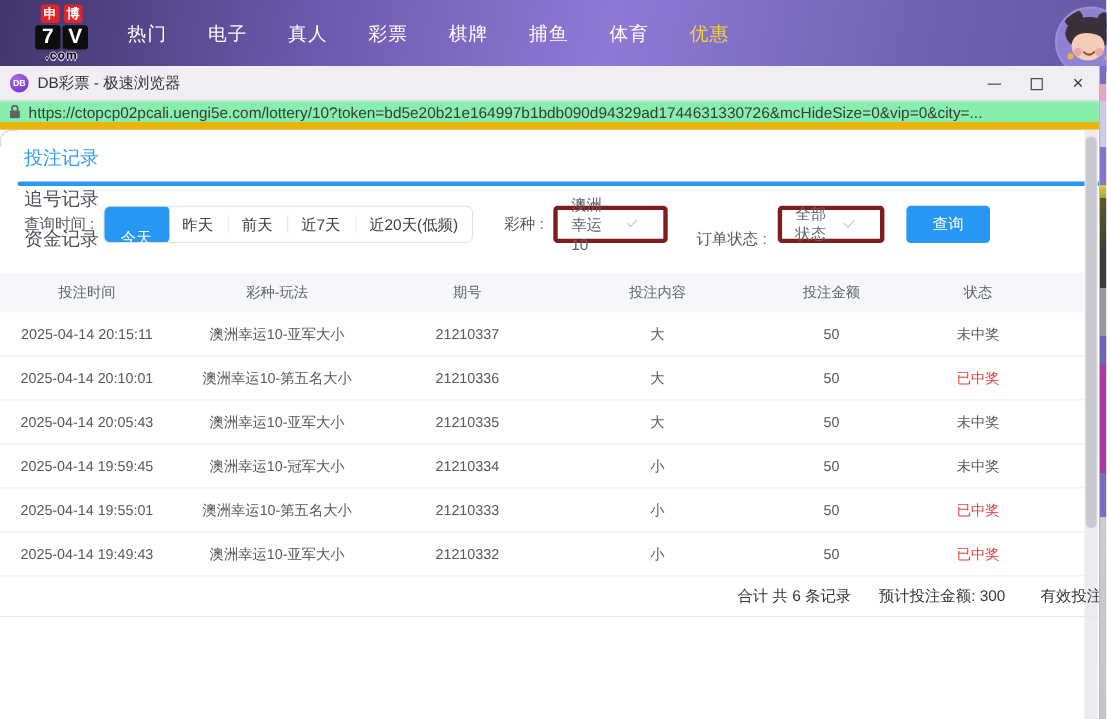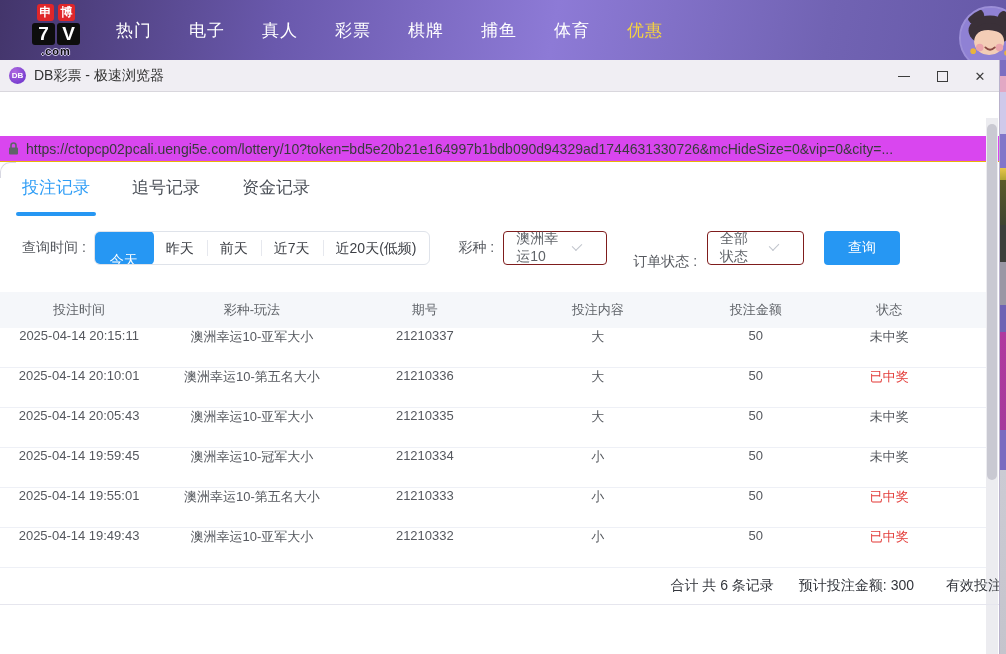--- a/index.html
+++ b/index.html
@@ -32,57 +32,57 @@
     display:flex; align-items:center; }
   .favicon { width:17px; height:17px; border-radius:50%; margin-left:9px;
     background:radial-gradient(circle at 35% 30%,#b06ae0,#7a3fd0 70%); color:#fff; font-size:8px; font-weight:bold;
     display:flex; align-items:center; justify-content:center; }
   .wintitle { margin-left:8px; font-size:14px; color:#333; }
   .wincontrols { position:absolute; right:0; top:0; height:32px; display:flex; }
   .winbtn { width:38px; height:32px; display:flex; align-items:center; justify-content:center;
     color:#3c3c3c; font-size:13px; cursor:pointer; }
   .winbtn .minline { display:block; width:12px; height:0; border-top:1.5px solid #3c3c3c; }
   .winbtn .maxbox { display:block; width:11px; height:11px; border:1.5px solid #3c3c3c; }
-  .urlbar { height:26px; background:#d946ef; border-bottom:1px solid #eab308; display:flex; align-items:center;margin-top:44px; }
+  .urlbar { height:26px; background:#86efac; border-bottom:7px solid #eab308; display:flex; align-items:center; }
   .lock { margin:0 7px 0 8px; display:flex; }
   .url { font-size:14px; color:#3a3a3e; white-space:nowrap; overflow:hidden; }
 
   
   .content { position:relative; height:535px; background:#fff; }
   .corner { position:absolute; left:0; top:0; width:16px; height:16px;
     border-top-left-radius:10px; border-top:1px solid #d8d8e2; border-left:1px solid #d8d8e2; }
-  .tabs { display:flex; gap:42px; padding:14px 0 0 22px; height:54px; }
+  .tabs { display:flex; padding:14px 0 0 22px; height:54px;flex-direction:column; }
   .tab { position:relative; font-size:17px; color:#4a4f57; padding-bottom:14px; cursor:pointer; }
   .tab.active { color:#2e9df6; }
   .tab.active .tab-underline { position:absolute; left:-6px; right:-6px; bottom:0; height:4px;
     background:#2697f3; border-radius:3px; }
 
   .filters { display:flex; align-items:center; margin:15px 0 0 22px; height:34px; }
   .flabel { font-size:14px; color:#55585e; }
   .chipgroup { display:flex; margin-left:8px; border:1px solid #dfe3ea; border-radius:6px; height:34px;
     overflow:hidden; align-items:stretch; }
   .chip { font-size:14px; color:#3c3f45; padding:0 13px; line-height:32px; cursor:pointer; position:relative; }
   .chip.active { background:#2697f3; color:#fff; border-radius:5px; line-height:34px; margin:-1px; padding:12px 16px; z-index:1; }
   .chip.divider::before { content:""; position:absolute; left:0; top:8px; bottom:8px; border-left:1px solid #e6e8ee; }
-  .select { display:flex; align-items:center; justify-content:space-between; border:1px solid #7f1d1d;
+  .select { display:flex; align-items:center; justify-content:space-between; border:4px solid #7f1d1d;
     border-radius:4px; height:34px; padding:0 26px 0 12px; margin-left:10px; cursor:pointer; background:#fff; }
   .select .sel-text { font-size:14px; color:#5f6368; }
   .chev { width:9px; height:9px; border-right:1.5px solid #c0c4cc; border-bottom:1.5px solid #c0c4cc;
     transform:rotate(45deg) translate(-2px,-2px); margin-left:14px; }
   .sel-lottery { width:104px; margin-left:9px; }
   .sel-status { width:97px; }
   .ml28 { margin-left:28px; }
   .ml26 { margin-left:26px;margin-top:28px; }
   .search-btn { margin-left:20px; width:76px; height:34px; background:#2697f3; border:none; border-radius:4px;
     color:#fff; font-size:14px; cursor:pointer; font-family:inherit; }
 
   .table { width:988px; margin-top:27px; }
   .thead { display:flex; height:36px; background:#f5f7fa; align-items:center; }
   .th { font-size:13px; color:#5f6368; text-align:center; }
-  .trow { display:flex; height:40px; border-bottom:1px solid #eef0f6; }
+  .trow { display:flex; height:40px; align-items:center; border-bottom:1px solid #eef0f6; }
   .td { font-size:13px; color:#55585e; text-align:center; }
   .th:nth-child(1),.td:nth-child(1){width:16%;}
   .th:nth-child(2),.td:nth-child(2){width:19%;}
   .th:nth-child(3),.td:nth-child(3){width:16%;}
   .th:nth-child(4),.td:nth-child(4){width:19%;}
   .th:nth-child(5),.td:nth-child(5){width:13%;}
   .th:nth-child(6),.td:nth-child(6){width:14%;}
 
   .tsummary { position:relative; z-index:2; width:1030px; height:37px; display:flex; align-items:center;
     justify-content:flex-end; border-bottom:1px solid #e6e6ee; font-size:14px; color:#33363c; }

